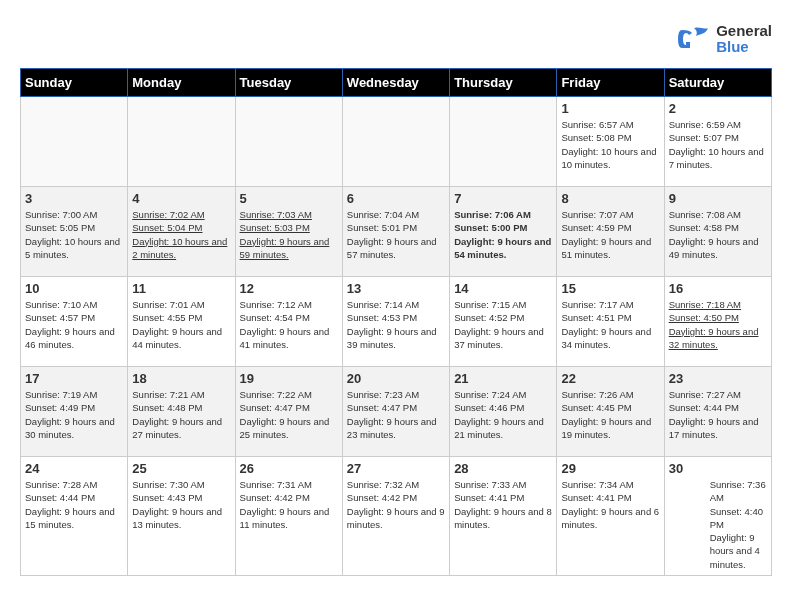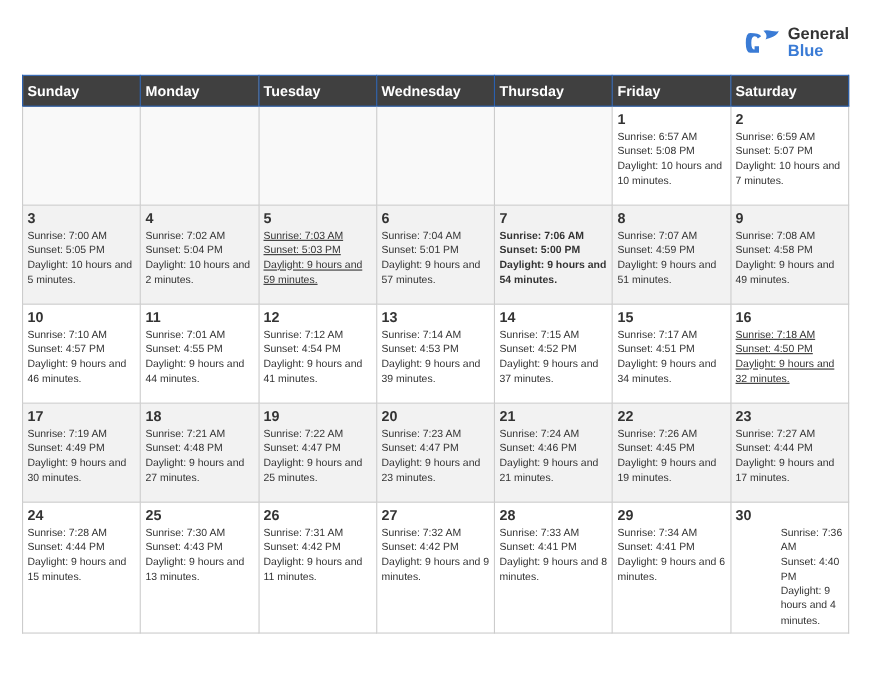--- a/index.html
+++ b/index.html
@@ -32,21 +32,21 @@
     .location {
       font-size: 16px;
       color: #555;
     }
     .calendar {
       width: 100%;
       border-collapse: collapse;
       table-layout: fixed;
     }
     .calendar th {
-      background-color: #404040;
+      background-color: #000000;
       color: #fff;
       font-size: 13px;
       font-weight: bold;
       padding: 6px 4px;
       text-align: left;
       border: 1px solid #2a60b0;
     }
     .calendar td {
       border: 1px solid #ccc;
       vertical-align: top;
@@ -137,21 +137,21 @@
       </tr>
       <tr>
         <td>
           <div class="day-number">3</div>
           <div class="day-info" style="white-space: pre-line;">Sunrise: 7:00 AM
 Sunset: 5:05 PM
 Daylight: 10 hours and 5 minutes.</div>
         </td>
         <td>
           <div class="day-number">4</div>
-          <div class="day-info" style="white-space: pre-line;">Sunrise: 7:02 AM
+          <div class="day-info" style="white-space: pre-line; text-decoration: underline;">Sunrise: 7:02 AM
 Sunset: 5:04 PM
 Daylight: 10 hours and 2 minutes.</div>
         </td>
         <td>
           <div class="day-number">5</div>
           <div class="day-info" style="white-space: pre-line; text-decoration: underline;">Sunrise: 7:03 AM
 Sunset: 5:03 PM
 Daylight: 9 hours and 59 minutes.</div>
         </td>
         <td>

